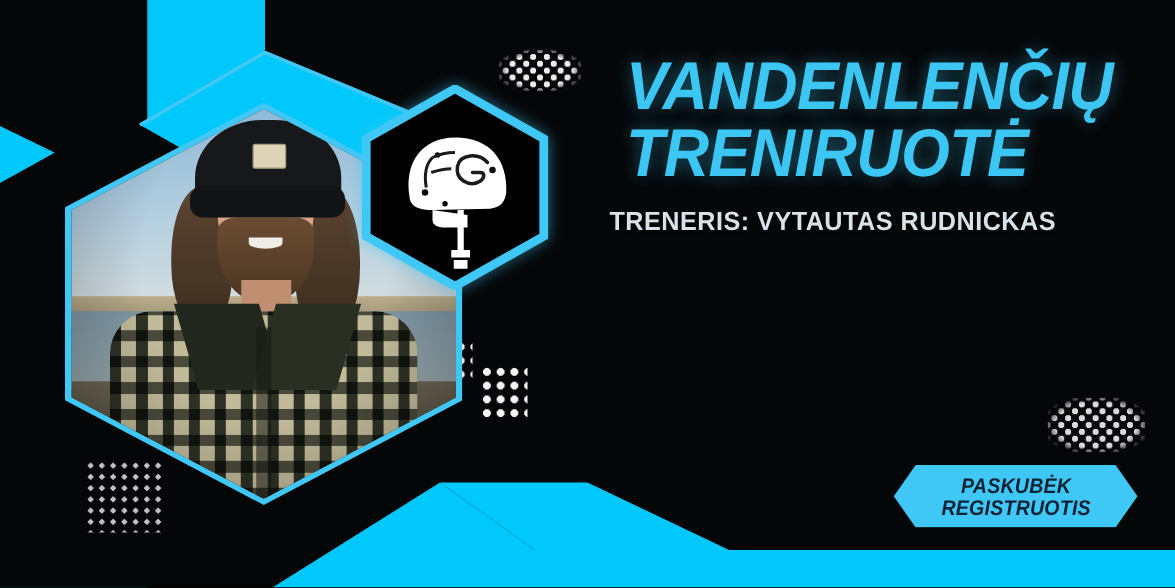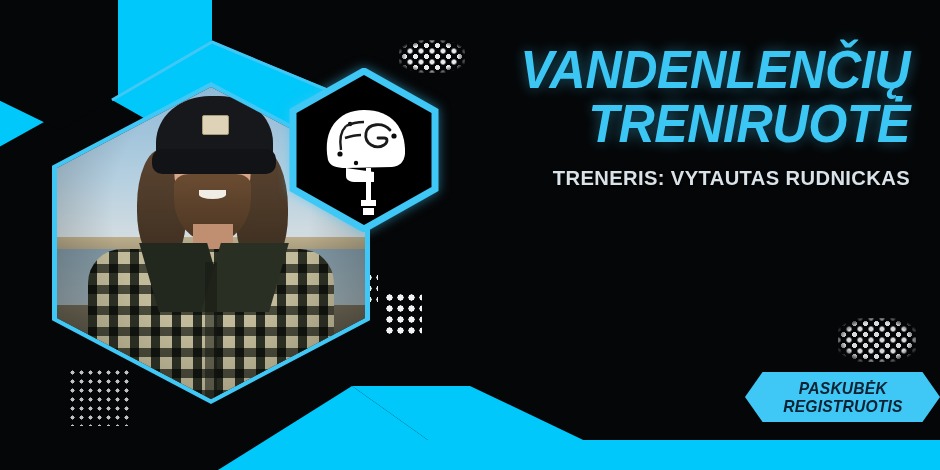--- a/index.html
+++ b/index.html
@@ -116,21 +116,21 @@
   
   #logo-hex {
     position:absolute; z-index:5;
     left:288px; top:68px; width:152px; height:164px;
   }
   #logo-hex svg { display:block; width:100%; height:100%;
     filter:drop-shadow(0 0 6px rgba(63,199,245,.55)); }
 
   
   #text-block { position:absolute; z-index:6; left:470px; top:44px; width:440px;
-    text-align:right; }
+    text-align:left; }
   .title-line {
     font-family:"Liberation Sans", sans-serif;
     font-weight:bold; font-style:italic;
     color:#3cc6f4;
     letter-spacing:-0.5px;
     line-height:.96;
     text-shadow:0 0 14px rgba(60,198,244,.45), 0 2px 3px rgba(0,0,0,.9);
     transform:scaleX(.93); transform-origin:right center;
     white-space:nowrap;
   }
@@ -142,21 +142,21 @@
     color:#d9e2e8;
     letter-spacing:.4px;
     text-shadow:0 1px 3px rgba(0,0,0,.9);
     transform:scaleX(.96); transform-origin:right center;
     white-space:nowrap;
   }
 
   
   #cta-badge {
     position:absolute; z-index:7;
-    left:745px; top:372px; width:195px; height:50px;
+    left:715px; top:372px; width:195px; height:50px;
     background:#3fc7f5;
     clip-path:polygon(9% 0%, 91% 0%, 100% 50%, 91% 100%, 9% 100%, 0% 50%);
     display:flex; flex-direction:column;
     align-items:center; justify-content:center;
     filter:drop-shadow(0 0 9px rgba(63,199,245,.5));
   }
   .cta-line {
     font-weight:bold; font-style:italic;
     color:#0d2233;
     line-height:1.0;

